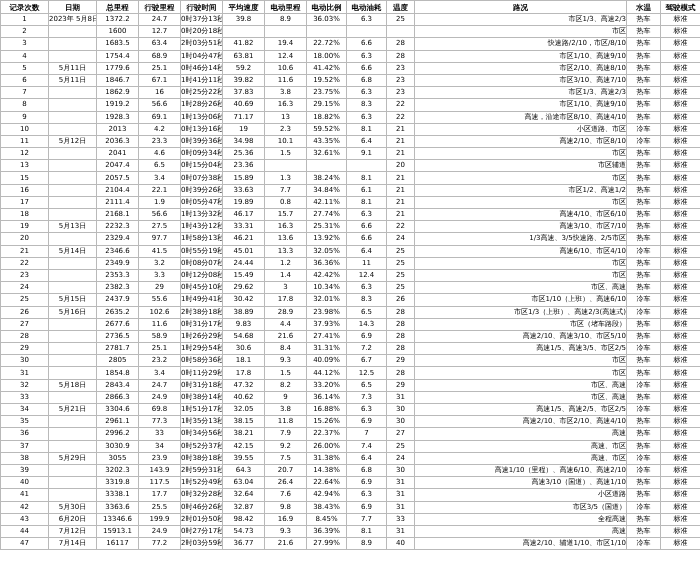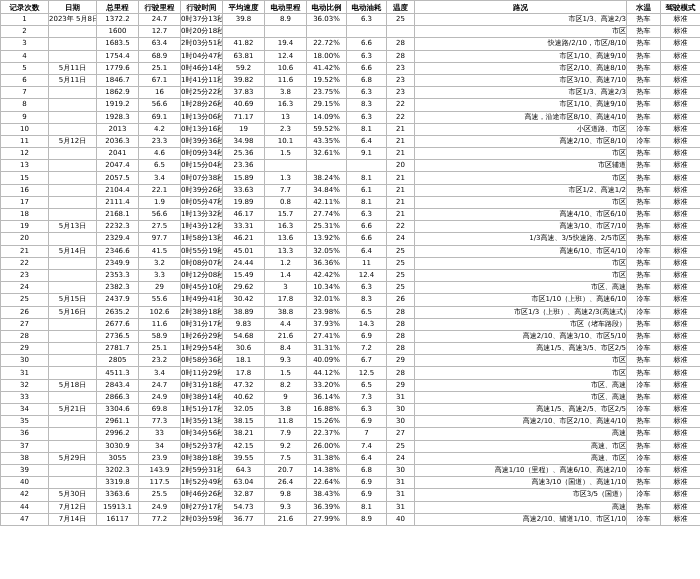--- a/index.html
+++ b/index.html
@@ -203,21 +203,21 @@
         <td>标准</td>
       </tr>
       <tr>
         <td>9</td>
         <td></td>
         <td>1928.3</td>
         <td>69.1</td>
         <td>1时13分06秒</td>
         <td>71.17</td>
         <td>13</td>
-        <td>14.09%</td>
+        <td>18.82%</td>
         <td>6.3</td>
         <td>22</td>
         <td class="remark">高速，沿途市区8/10、高速4/10</td>
         <td>热车</td>
         <td>标准</td>
       </tr>
       <tr>
         <td>10</td>
         <td></td>
         <td>2013</td>
@@ -442,21 +442,21 @@
         <td>冷车</td>
         <td>标准</td>
       </tr>
       <tr>
         <td>26</td>
         <td>5月16日</td>
         <td>2635.2</td>
         <td>102.6</td>
         <td>2时38分18秒</td>
         <td>38.89</td>
-        <td>38.8</td>
+        <td>28.9</td>
         <td>23.98%</td>
         <td>6.5</td>
         <td>28</td>
         <td class="remark">市区1/3（上班）、高速2/3(高速式)</td>
         <td>冷车</td>
         <td>标准</td>
       </tr>
       <tr>
         <td>27</td>
         <td></td>
@@ -513,21 +513,21 @@
         <td>40.09%</td>
         <td>6.7</td>
         <td>29</td>
         <td class="remark">市区</td>
         <td>热车</td>
         <td>标准</td>
       </tr>
       <tr>
         <td>31</td>
         <td></td>
-        <td>4511.3</td>
+        <td>1854.8</td>
         <td>3.4</td>
         <td>0时11分29秒</td>
         <td>17.8</td>
         <td>1.5</td>
         <td>44.12%</td>
         <td>12.5</td>
         <td>28</td>
         <td class="remark">市区</td>
         <td>热车</td>
         <td>标准</td>
@@ -661,35 +661,65 @@
         <td>63.04</td>
         <td>26.4</td>
         <td>22.64%</td>
         <td>6.9</td>
         <td>31</td>
         <td class="remark">高速3/10（国道）、高速1/10</td>
         <td>热车</td>
         <td>标准</td>
       </tr>
       <tr>
+        <td>41</td>
+        <td></td>
+        <td>3338.1</td>
+        <td>17.7</td>
+        <td>0时32分28秒</td>
+        <td>32.64</td>
+        <td>7.6</td>
+        <td>42.94%</td>
+        <td>6.3</td>
+        <td>31</td>
+        <td class="remark">小区道路</td>
+        <td>热车</td>
+        <td>标准</td>
+      </tr>
+      <tr>
         <td>42</td>
         <td>5月30日</td>
         <td>3363.6</td>
         <td>25.5</td>
         <td>0时46分26秒</td>
         <td>32.87</td>
         <td>9.8</td>
         <td>38.43%</td>
         <td>6.9</td>
         <td>31</td>
         <td class="remark">市区3/5（国道）</td>
         <td>冷车</td>
         <td>标准</td>
       </tr>
       <tr>
+        <td>43</td>
+        <td>6月20日</td>
+        <td>13346.6</td>
+        <td>199.9</td>
+        <td>2时01分50秒</td>
+        <td>98.42</td>
+        <td>16.9</td>
+        <td>8.45%</td>
+        <td>7.7</td>
+        <td>33</td>
+        <td class="remark">全程高速</td>
+        <td>热车</td>
+        <td>标准</td>
+      </tr>
+      <tr>
         <td>44</td>
         <td>7月12日</td>
         <td>15913.1</td>
         <td>24.9</td>
         <td>0时27分17秒</td>
         <td>54.73</td>
         <td>9.3</td>
         <td>36.39%</td>
         <td>8.1</td>
         <td>31</td>

